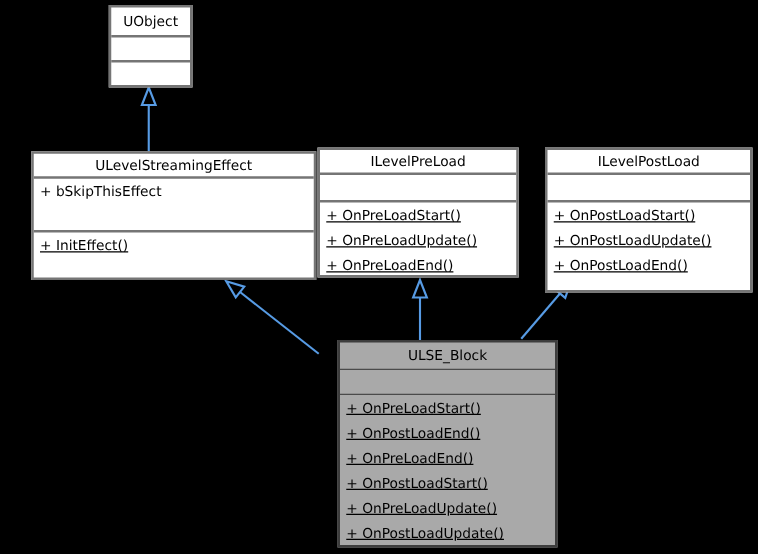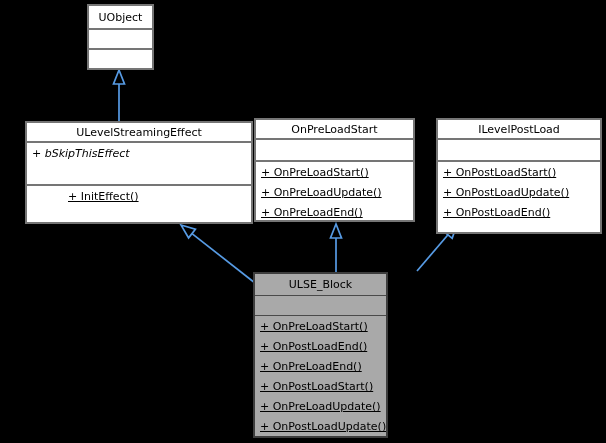--- a/index.html
+++ b/index.html
@@ -23,41 +23,41 @@
 
   
   #node-uobject { left:87px; top:4px; width:67px; height:66px; }
   #node-uobject .title { height:22px; }
   #node-uobject .attrs { height:18px; }
 
   
   #node-streaming { left:5px; top:121px; width:228px; height:103px;margin-left:20px; }
   #node-streaming .title { height:18px; }
   #node-streaming .attrs { height:40px; padding-top:1px; }
-  #node-streaming .attrs .member { line-height:20px;font-style:italic; }
+  #node-streaming .attrs .member { line-height:20px; }
   #node-streaming .methods .member { line-height:20.5px; }
-  #node-streaming .methods { padding-top:1px;padding-left:36px; }
+  #node-streaming .methods { padding-top:1px; }
 
   
   #node-preload { left:254px; top:118px; width:161px; height:104px; }
   #node-preload .title { height:18px; }
   #node-preload .attrs { height:20px; }
   #node-preload .methods { padding-top:1px; }
   #node-preload .methods .member { line-height:20px; }
 
   
   #node-postload { left:436px; top:118px; width:166px; height:116px; }
   #node-postload .title { height:18px; }
   #node-postload .attrs { height:20px; }
   #node-postload .methods { padding-top:1px; }
   #node-postload .methods .member { line-height:20px; }
 
   
   #node-block {
-    left:253px; top:272px; width:135px; height:166px;
+    left:270px; top:272px; width:176px; height:166px;
     background:#a9a9a9; border-color:#3d3d3d;
   }
   #node-block .title { height:21px; border-bottom:1px solid #4a4a4a; }
   #node-block .attrs { height:19px; border-bottom:1px solid #4a4a4a; }
   #node-block .methods { padding-top:1px; }
   #node-block .methods .member { line-height:20px; }
 </style>
 </head>
 <body>
 
@@ -96,21 +96,21 @@
     <div class="title">ULevelStreamingEffect</div>
     <div class="attrs">
       <div class="member">+ bSkipThisEffect</div>
     </div>
     <div class="methods">
       <div class="member">+ InitEffect()</div>
     </div>
   </div>
 
   <div class="node" id="node-preload">
-    <div class="title">OnPreLoadStart</div>
+    <div class="title">ILevelPreLoad</div>
     <div class="attrs"></div>
     <div class="methods">
       <div class="member">+ OnPreLoadStart()</div>
       <div class="member">+ OnPreLoadUpdate()</div>
       <div class="member">+ OnPreLoadEnd()</div>
     </div>
   </div>
 
   <div class="node" id="node-postload">
     <div class="title">ILevelPostLoad</div>

